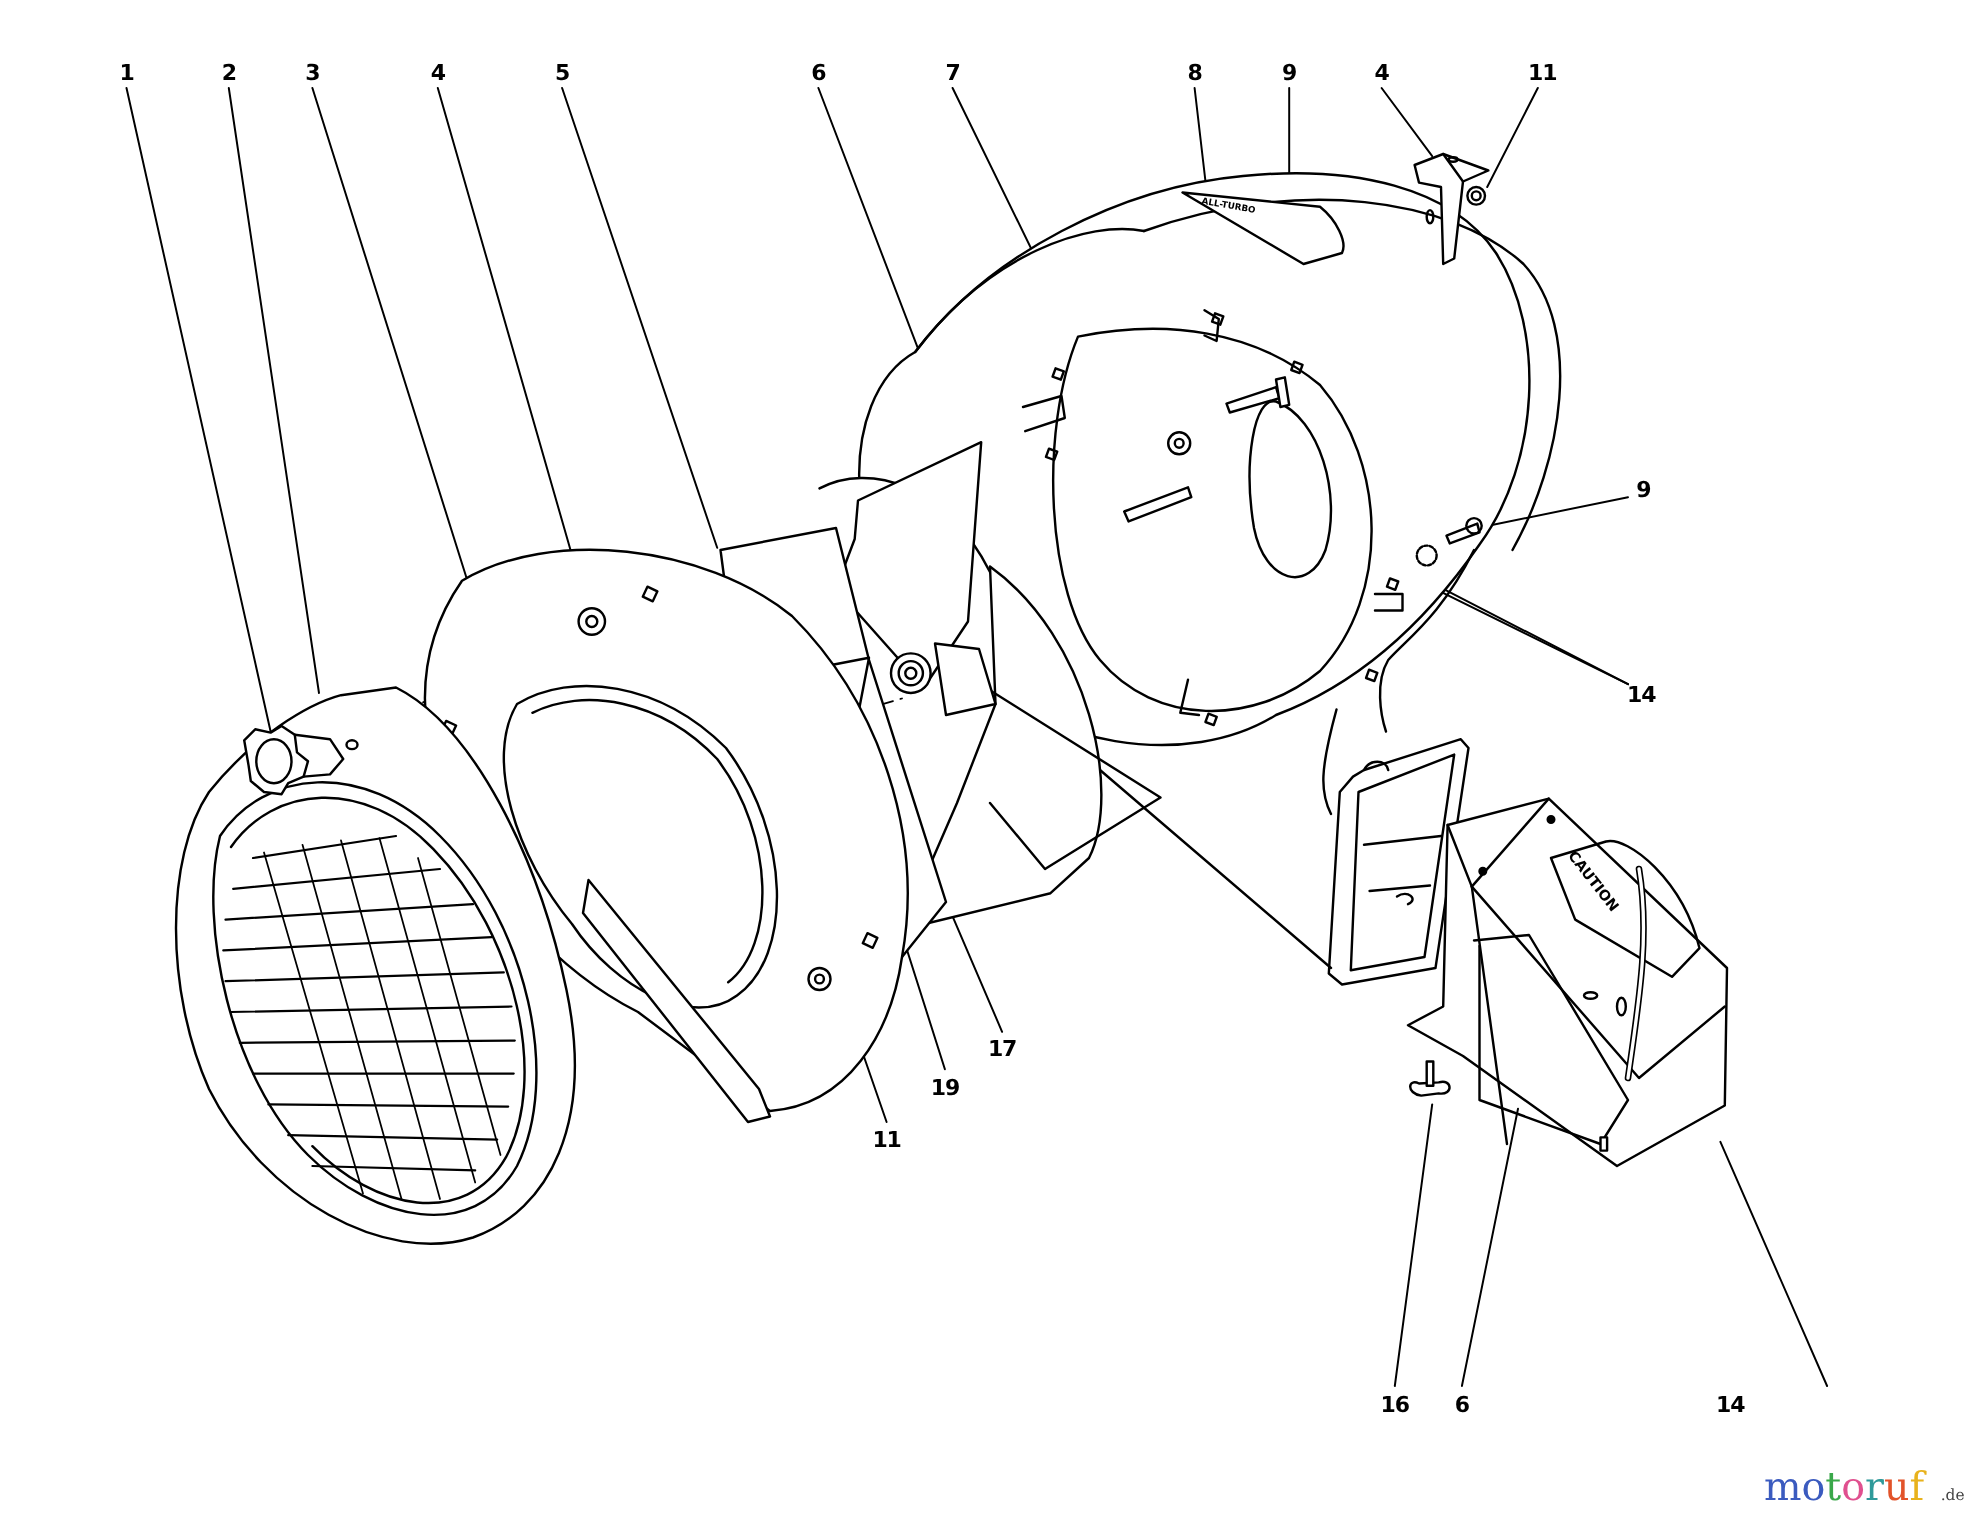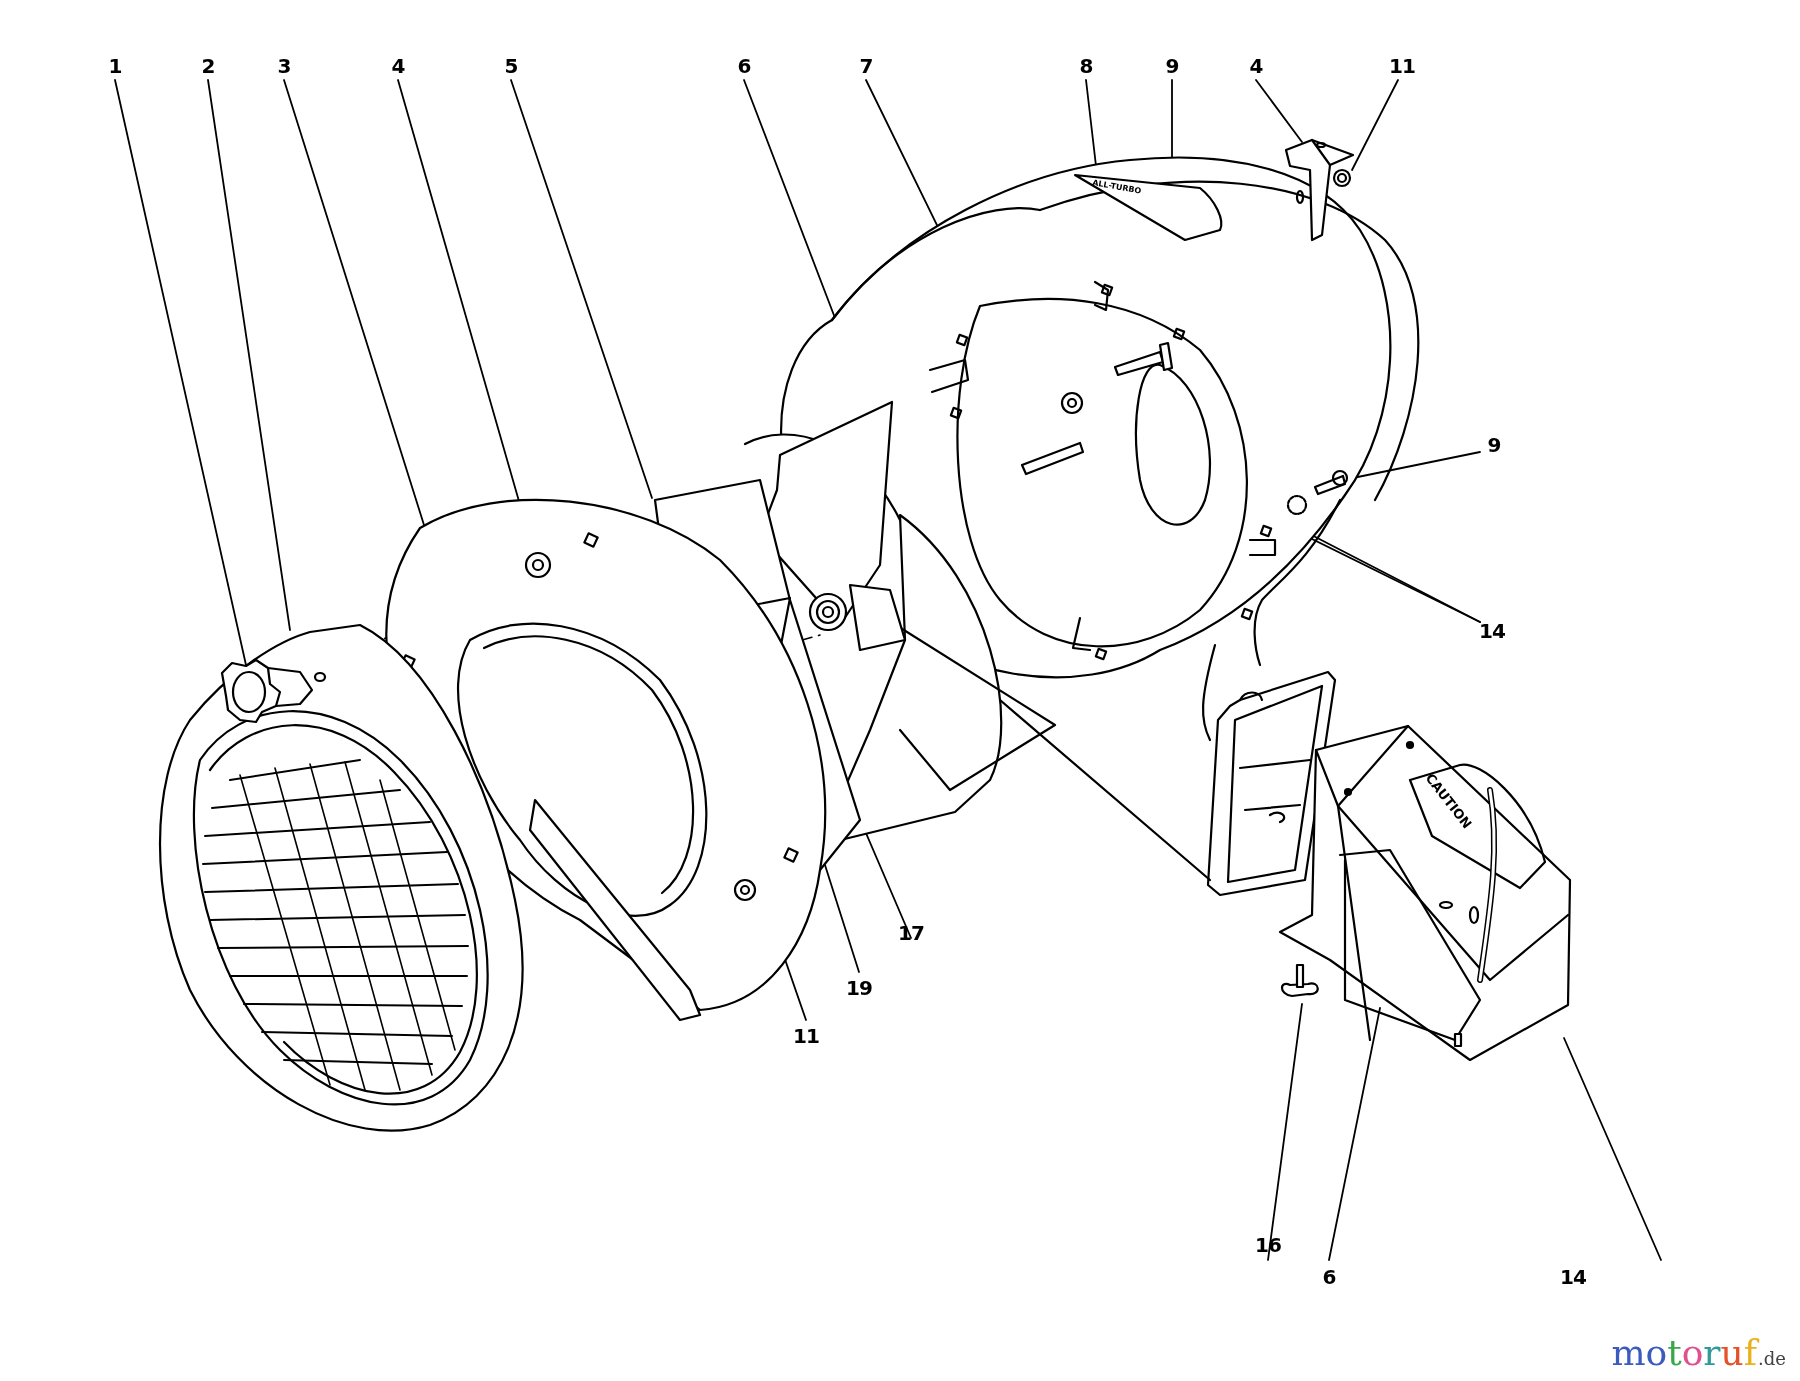--- a/index.html
+++ b/index.html
@@ -1,21 +1,21 @@
 <!DOCTYPE html>
 <html><head>
 <meta charset="utf-8">
 <style>
   html, body { margin: 0; padding: 0; background: #ffffff; }
   body { width: 1800px; height: 1381px; position: relative; overflow: hidden; font-family: "Liberation Sans", sans-serif; }
   #diagram { position: absolute; left: 0; top: 0; width: 1800px; height: 1381px; }
   .callout { position: absolute; font-family: "DejaVu Sans", sans-serif; font-weight: bold; font-size: 20px; color: #000; transform: translate(-50%, -50%); line-height: 1; letter-spacing: -1px; }
   .watermark { position: absolute; right: 14px; bottom: 10px; font-family: "DejaVu Serif", serif; font-size: 36px; line-height: 1; }
   .watermark span { display: inline-block; }
-  .watermark .tld { font-size: 18px; color: #444; margin-left: 1px; }
+  .watermark .tld { font-size: 14px; color: #444; margin-left: 15px; }
   svg text.decal { font-family: "DejaVu Sans", sans-serif; font-weight: bold; }
 </style>
 </head>
 <body>
 
 <div id="diagram">
   <svg width="1800" height="1381" viewBox="0 0 1800 1381" xmlns="http://www.w3.org/2000/svg" fill="none" stroke="#000" stroke-width="2.2" stroke-linejoin="round" stroke-linecap="round">
 
     <g stroke-width="1.8">
       <line x1="115" y1="80" x2="246" y2="665"></line>
@@ -223,22 +223,22 @@
   <div class="callout" style="left:744px;top:66px">6</div>
   <div class="callout" style="left:866px;top:66px">7</div>
   <div class="callout" style="left:1086px;top:66px">8</div>
   <div class="callout" style="left:1172px;top:66px">9</div>
   <div class="callout" style="left:1256px;top:66px">4</div>
   <div class="callout" style="left:1402px;top:66px">11</div>
   <div class="callout" style="left:1494px;top:445px">9</div>
   <div class="callout" style="left:1492px;top:631px">14</div>
   <div class="callout" style="left:1573px;top:1277px">14</div>
   <div class="callout" style="left:1329px;top:1277px">6</div>
-  <div class="callout" style="left:1268px;top:1245px">16</div>
-  <div class="callout" style="left:911px;top:933px">17</div>
+  <div class="callout" style="left:1268px;top:1277px">16</div>
+  <div class="callout" style="left:911px;top:953px">17</div>
   <div class="callout" style="left:859px;top:988px">19</div>
   <div class="callout" style="left:806px;top:1036px">11</div>
 
   
   <div class="watermark">
     <span style="color:#3b5bbf">m</span><span style="color:#3b5bbf">o</span><span style="color:#3aa84a">t</span><span style="color:#e0508f">o</span><span style="color:#2f9a9a">r</span><span style="color:#e2532a">u</span><span style="color:#e8b21c">f</span><span class="tld">.de</span>
   </div>
 </div>
 
 </body></html>

